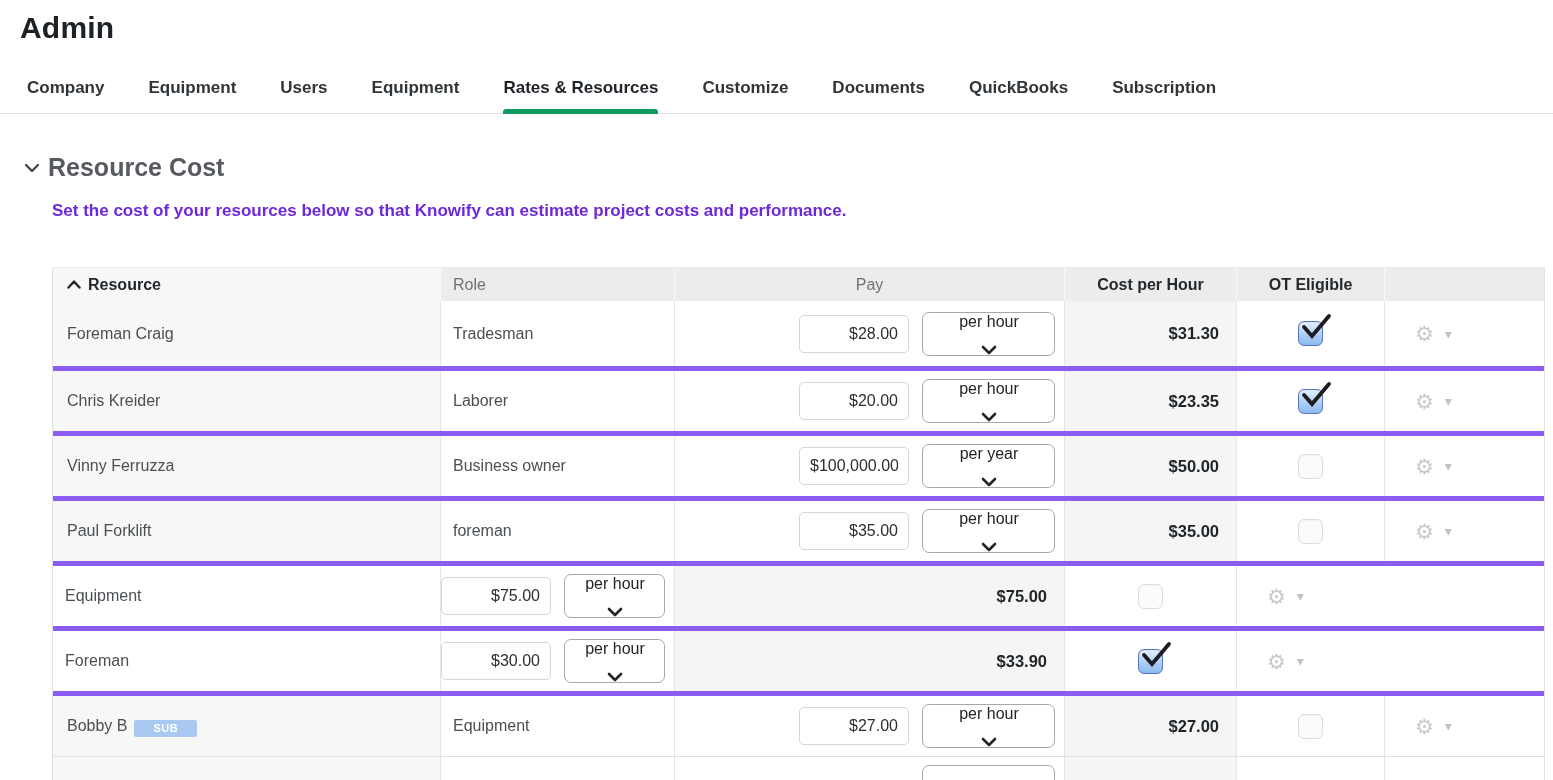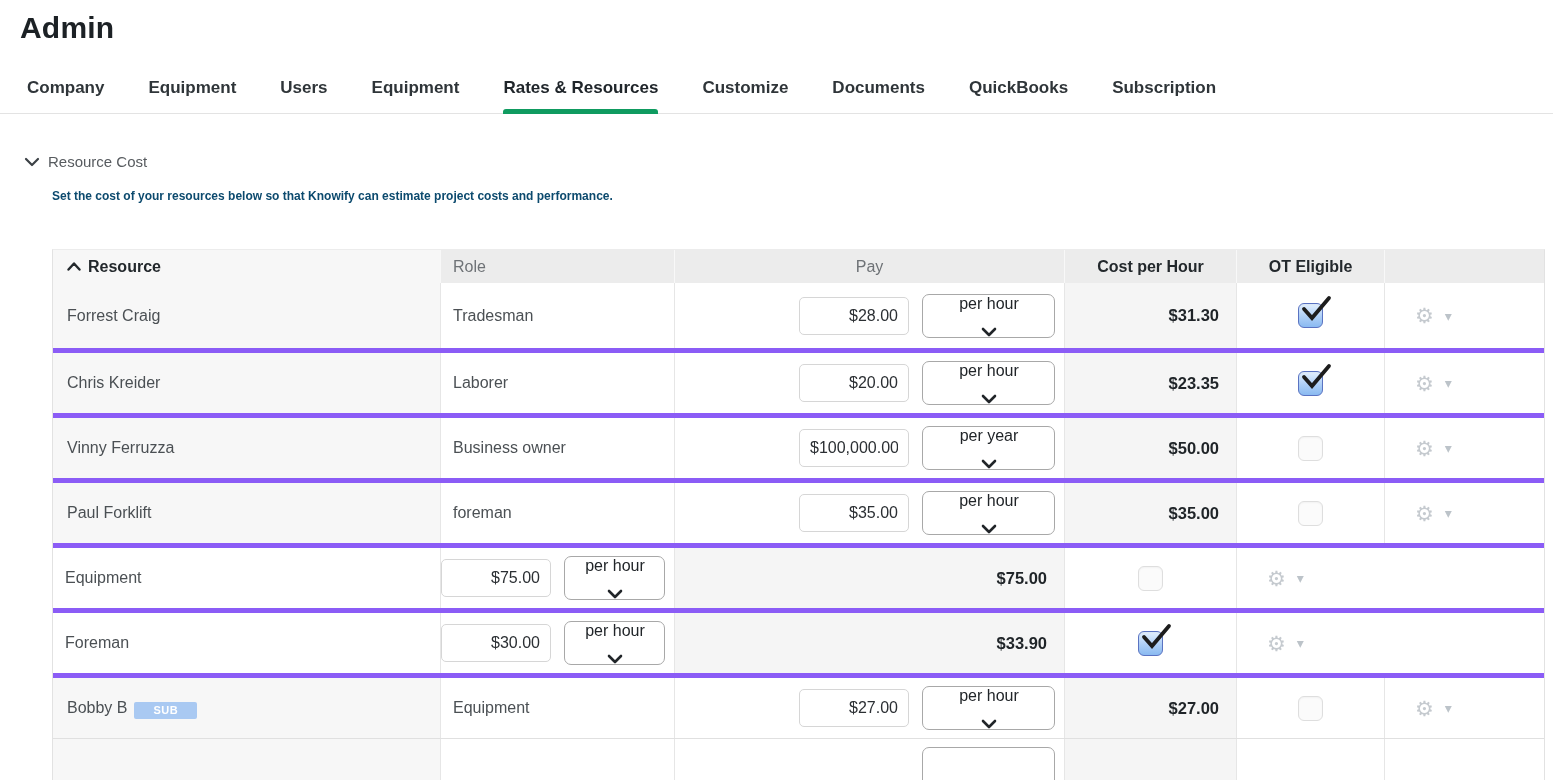--- a/index.html
+++ b/index.html
@@ -16,22 +16,22 @@
   .tab { position: relative; padding: 8px 0 15px 0; font-size: 17px;
     color: #2f3539; cursor: pointer; white-space: nowrap; font-weight: bold; }
   .tab .tab-underline { display: none; }
   .tab.active { font-weight: 700; color: #20262b; }
   .tab.active .tab-underline { display: block; position: absolute; left: 0; right: 0;
     bottom: -1px; height: 5px; background: #0f9b60; border-radius: 3px 3px 0 0; }
 
   
   .section-head { display: flex; align-items: center; gap: 8px; margin: 39px 0 0 24px;
     cursor: pointer; }
-  .section-title { font-size: 15px; color: #575b5f; font-weight: 400; }
-  .section-desc { margin: 19px 0 0 52px; font-size: 12px; font-weight: 700; color: #0c4a6e; }
+  .section-title { font-size: 25px; color: #575b5f; font-weight: 700; }
+  .section-desc { margin: 19px 0 0 52px; font-size: 17px; font-weight: 700; color: #6d28d9; }
 
   
   .table { margin: 46px 0 0 52px; width: 1493px;
     border: 1px solid #e2e2e2; border-top-color: #ececec; }
   .thead, .trow { display: grid; grid-template-columns: 388px 234px 390px 172px 148px 1fr; }
   .thead { height: 33px; background: #ececec; }
   .hc { display: flex; align-items: center; border-right: 1px solid #f8f8f8;
     font-size: 16px; color: #6e7276; }
   .hc:last-child { border-right: none; }
   .hc.sorted { color: #23282c; font-weight: 700; gap: 7px; cursor: pointer; }
@@ -155,21 +155,21 @@
     </div>
     <div class="hc center bold">
       <span>OT Eligible</span>
     </div>
     <div class="hc"></div>
   </div>
 
   <div id="rows">
       <div class="trow">
     <div class="c c-res">
-      <span>Forrest Craig</span>
+      <span>Foreman Craig</span>
 
     </div>
     <div class="c c-role">
       <span>Tradesman</span>
     </div>
     <div class="c c-pay">
       <input class="pay-input" value="$28.00" style="">
       <div class="unit-select">
         <span class="unit-label">per hour</span>
         <svg width="16" height="10" viewBox="0 0 16 10">

